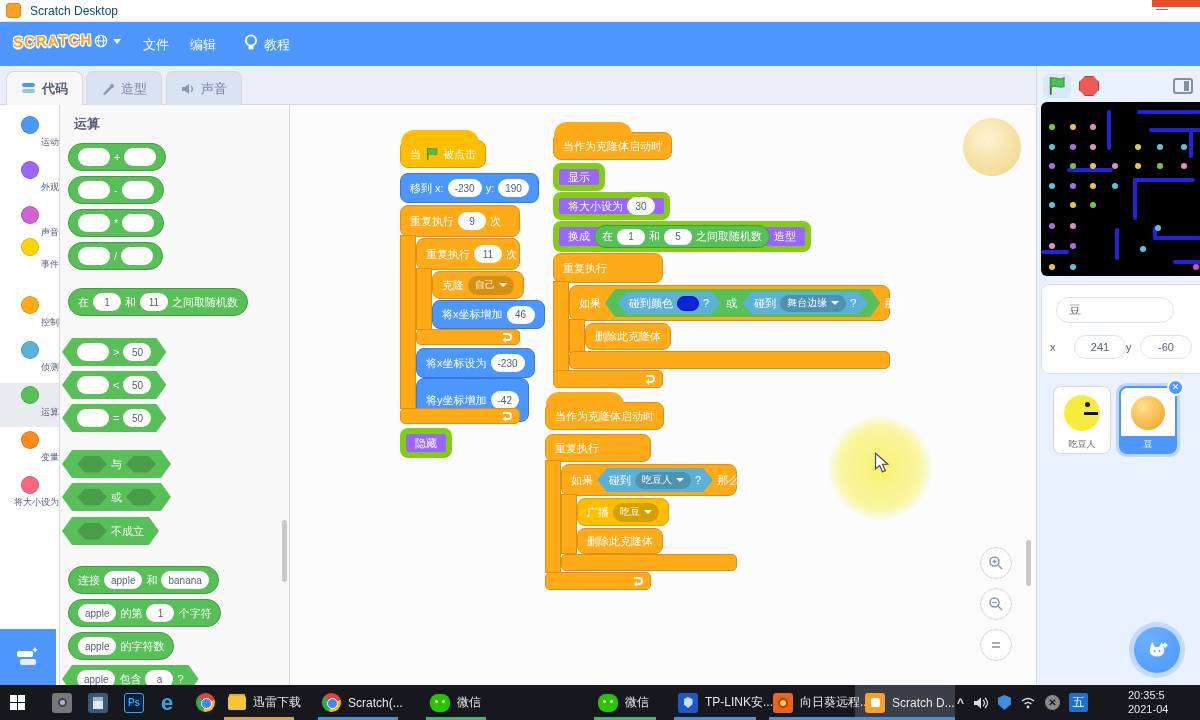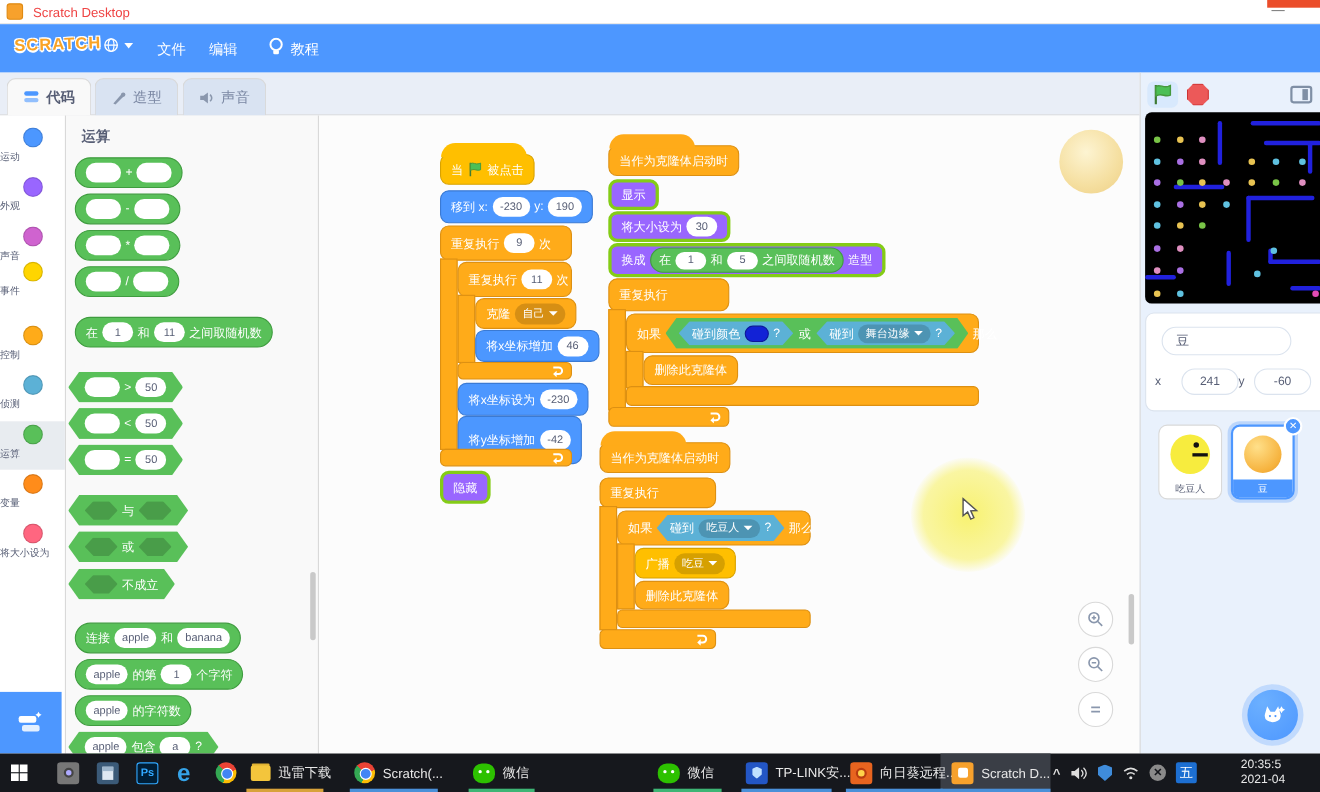--- a/index.html
+++ b/index.html
@@ -2,60 +2,60 @@
 <html><head>
 <meta charset="utf-8">
 <style>
   *{margin:0;padding:0;box-sizing:border-box}
   html,body{width:1200px;height:720px;overflow:hidden;font-family:"Liberation Sans",sans-serif}
   #app{position:relative;width:1200px;height:720px;background:#fff}
 
   
   .titlebar{position:absolute;left:0;top:0;width:1200px;height:22px;background:#fff;border-bottom:1px solid #e6e6e6}
   .appicon{position:absolute;left:6px;top:3px;width:15px;height:15px;background:#f7a12c;border-radius:3px;border:1px solid #e08a12}
-  .apptitle{position:absolute;left:30px;top:4px;font-size:12px;color:#ef4444}
+  .apptitle{position:absolute;left:30px;top:4px;font-size:12px;color:#0c4a6e}
   .minbtn{position:absolute;left:1150px;top:2px;width:24px;height:16px;color:#666;font-size:12px;text-align:center}
   .recstrip{position:absolute;left:1152px;top:0;width:48px;height:7px;background:#eb4d2a}
 
   
   .menubar{position:absolute;left:0;top:22px;width:1200px;height:44px;background:#4d97ff;display:flex;align-items:center}
   .logo{position:absolute;left:13px;top:10px;font-weight:bold;font-size:15px;letter-spacing:1px;color:#f9a326;
     text-shadow:-1px -1px 0 #fff,1px -1px 0 #fff,-1px 1px 0 #fff,1px 1px 0 #fff,0 2px 0 #fff;transform:rotate(-2deg)}
   .menuitem{color:#fff;font-size:13px;position:absolute;top:14px}
   .globe{position:absolute;left:94px;top:12px;display:flex;align-items:center;gap:5px;color:#fff}
   .caret{width:0;height:0;border-left:4px solid transparent;border-right:4px solid transparent;border-top:5px solid #fff}
 
   
   .tabstrip{position:absolute;left:0;top:66px;width:1036px;height:39px;background:#e9eef7;border-bottom:1px solid #d9d9d9}
   .tab{position:absolute;top:5px;height:34px;border-radius:8px 8px 0 0;border:1px solid #d9d9d9;border-bottom:none;
     display:flex;align-items:center;gap:6px;padding:0 14px;font-size:13px}
   .tab.active{background:#f9f9f9;color:#575e75;font-weight:bold}
   .tab.inactive{background:#d9e3f2;color:#7a87a3}
 
   
   .catcol{position:absolute;left:0;top:105px;width:60px;height:580px;background:#fff;border-right:1px solid #d9d9d9}
-  .cat{position:absolute;left:0;width:59px;height:44px;text-align:left}
+  .cat{position:absolute;left:0;width:59px;height:44px;text-align:right}
   .cat.sel{background:#e8ecf0}
   .catdot{width:18px;height:18px;border-radius:50%;margin:3px auto 2px auto;border:1px solid rgba(0,0,0,.15)}
   .catlabel{font-size:9px;color:#575e75}
   .palette{position:absolute;left:60px;top:105px;width:230px;height:580px;background:#f9f9f9;border-right:1px solid #d9d9d9;overflow:hidden}
   .palheader{position:absolute;left:14px;top:10px;font-size:13px;font-weight:bold;color:#575e75}
   .pscroll{position:absolute;left:222px;top:415px;width:5px;height:62px;background:#c9c9c9;border-radius:3px}
 
   
   .codearea{position:absolute;left:290px;top:105px;width:746px;height:580px;background:#fcfcfc;overflow:hidden}
   .cscroll{position:absolute;left:736px;top:435px;width:5px;height:46px;background:#c9c9c9;border-radius:3px}
   .zoombtn{position:absolute;left:690px;width:32px;height:32px;border-radius:50%;background:#fff;border:1px solid #d9d9d9;
     display:flex;align-items:center;justify-content:center;color:#855cd6;font-size:14px}
 
   
   .b{position:absolute;display:flex;align-items:center;gap:4px;color:#fff;font-size:11px;padding:0 9px;border-radius:8px;
      white-space:nowrap;height:28px}
   .motion{background:#4c97ff;border:1px solid #3a7ad4}
-  .looks{background:#9966ff;border:3px solid #84cc16}
+  .looks{background:#9966ff;border:6px solid #84cc16}
   .events{background:#ffbf00;border:1px solid #d8a200}
   .control{background:#ffab19;border:1px solid #dd9012}
   .opgreen{background:#59c059;border:1px solid #3f9c3f}
   .senc{background:#5cb1d6;border:none}
   .rounded{border-radius:16px}
   .hexs{clip-path:polygon(10px 0,calc(100% - 10px) 0,100% 50%,calc(100% - 10px) 100%,10px 100%,0 50%);border:none;border-radius:0;padding:0 15px}
   .hat::before{content:"";position:absolute;left:0;top:-11px;width:78px;height:13px;background:inherit;border-radius:40px 40px 0 0}
   .spine{position:absolute;width:16px}
   .arm{position:absolute;height:16px;border-radius:5px;display:flex;align-items:center;justify-content:flex-end;padding:0 6px}
   .ov{background:#fff;color:#575e75;border-radius:12px;height:18px;min-width:28px;padding:0 7px;display:inline-flex;

